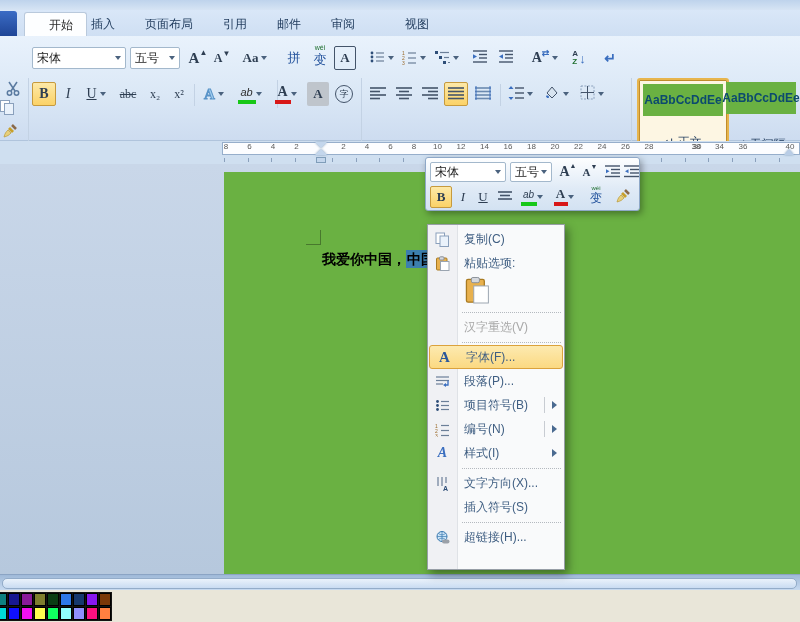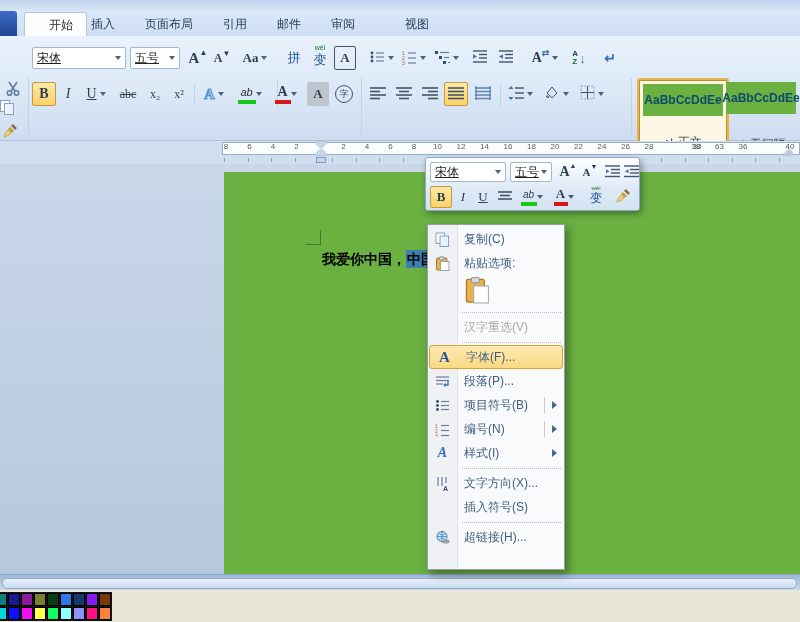--- a/index.html
+++ b/index.html
@@ -26,21 +26,21 @@
     border-bottom:1px solid #7a92ac;}
   .launcher:after{content:"";position:absolute;right:1px;bottom:1px;width:4px;height:4px;
     border-right:2px solid #7a92ac;border-bottom:2px solid #7a92ac;}
 
   .btn{position:absolute;display:flex;align-items:center;justify-content:center;
     border-radius:2px;font-size:13px;color:#2e3e52;}
   .btn.active{background:linear-gradient(#fde9a8,#fbd267);border:1px solid #c69a3e;box-sizing:border-box;}
   .caret{width:0;height:0;border-left:3px solid transparent;border-right:3px solid transparent;
     border-top:4px solid #4a627e;margin-left:3px;}
   .combo{position:absolute;background:#fff;border:1px solid #a3b8cc;font-size:12px;color:#222;
-    display:flex;align-items:center;padding:0 4px;box-sizing:border-box;border-radius:2px;text-decoration:underline;}
+    display:flex;align-items:center;padding:0 4px;box-sizing:border-box;border-radius:2px;}
   .combo .caret{margin-left:auto;}
   .glyph-serif{font-family:"Liberation Serif",serif;}
   .bar-under{position:absolute;left:3px;right:3px;bottom:2px;height:4px;}
 
   
   .rulerrow{position:absolute;left:0;top:141px;width:800px;height:23px;background:#cfdff0;}
   .rband{position:absolute;left:222px;top:1px;width:578px;height:13px;background:#fcfdff;
     border:1px solid #96aecb;box-sizing:border-box;}
   .rnum{position:absolute;top:1px;font-size:8px;color:#5a5a5a;width:14px;text-align:center;}
   .rticks{position:absolute;left:222px;top:17px;width:578px;height:4px;
@@ -459,21 +459,21 @@
         <span class="rnum" style="left: 477.5px;">14</span>
         <span class="rnum" style="left: 501px;">16</span>
         <span class="rnum" style="left: 524.5px;">18</span>
         <span class="rnum" style="left: 548px;">20</span>
         <span class="rnum" style="left: 571.5px;">22</span>
         <span class="rnum" style="left: 595px;">24</span>
         <span class="rnum" style="left: 618.5px;">26</span>
         <span class="rnum" style="left: 642px;">28</span>
         <span class="rnum" style="left: 690px;">30</span>
         <span class="rnum" style="left: 689px;">38</span>
-        <span class="rnum" style="left: 712.5px;">63</span>
+        <span class="rnum" style="left: 712.5px;">34</span>
         <span class="rnum" style="left: 736px;">36</span>
         <span class="rnum" style="left: 759.5px; margin-left: 40px;">38</span>
         <span class="rnum" style="left: 783px;">40</span>
       </div>
     <div class="rticks" style="background-position-x:110px;"></div>
     <div class="ind-top"></div>
     <div class="ind-bot"></div>
     <div class="ind-box"></div>
     <div class="ind-right"></div>
   </div>

